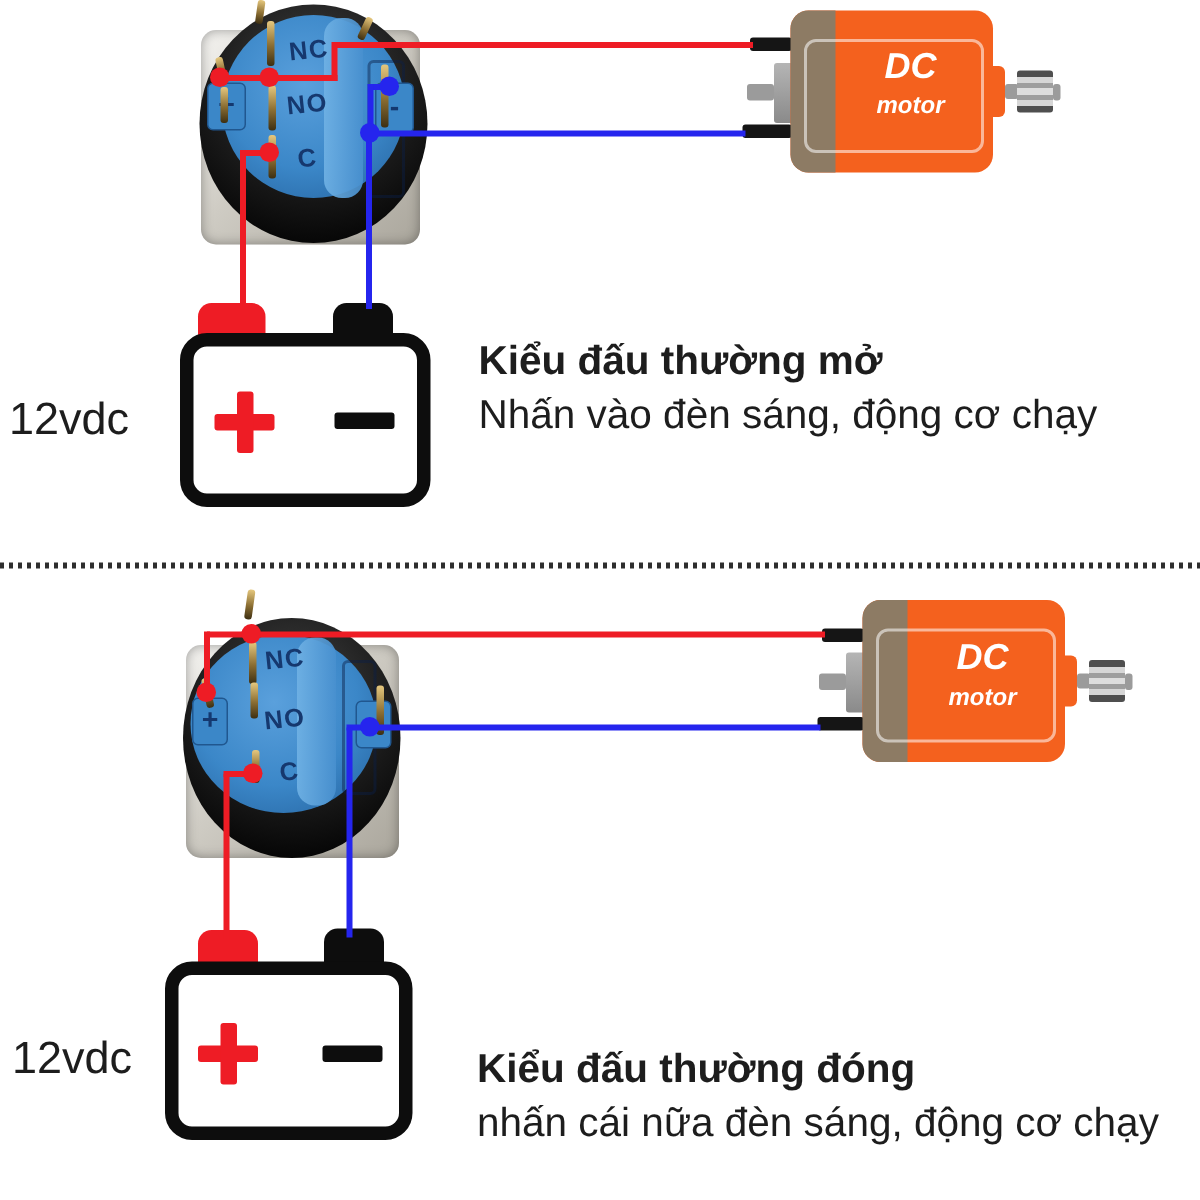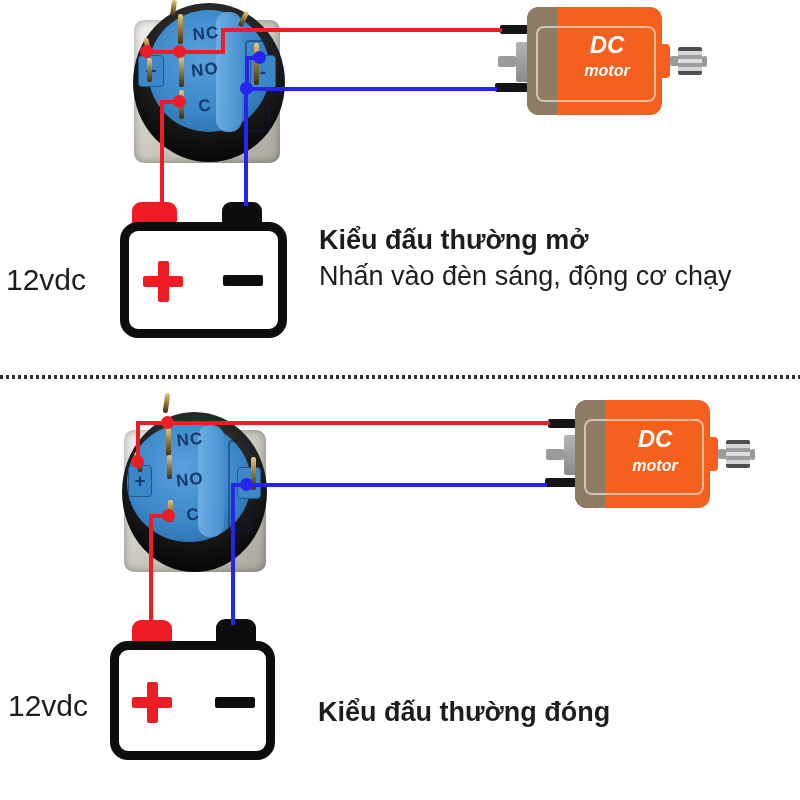--- a/index.html
+++ b/index.html
@@ -195,16 +195,17 @@
       <div class="cap black" style="left:216px;top:619px;width:40px;height:27px;"></div>
       <div class="batt" style="left:110px;top:641px;width:147px;height:101px;"></div>
       <div class="bar red" style="left:132px;top:697px;width:40px;height:11px;"></div>
       <div class="bar red" style="left:147px;top:682px;width:11px;height:41px;"></div>
       <div class="bar black" style="left:215px;top:697px;width:40px;height:11px;"></div>
     </div>
     <div class="vlabel" style="left:8px;top:689px;">12vdc</div>
 
     <div class="caption" style="left:318px;top:650px;margin-top:44px;">
       <div class="t">Kiểu đấu thường đóng</div>
+      <div>nhấn cái nữa đèn sáng, động cơ chạy</div>
     </div>
   </section>
 
 </div>
 
 </body></html>

